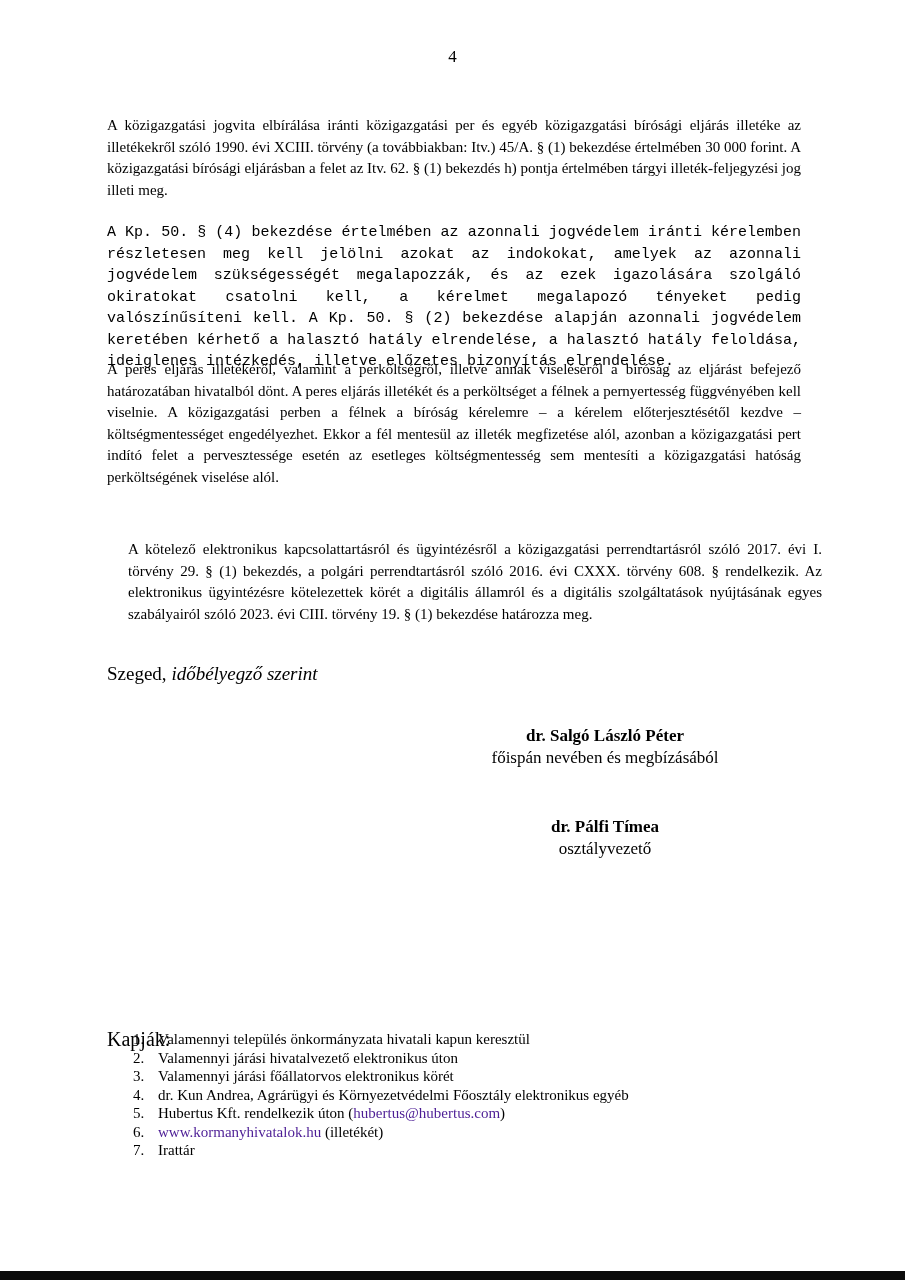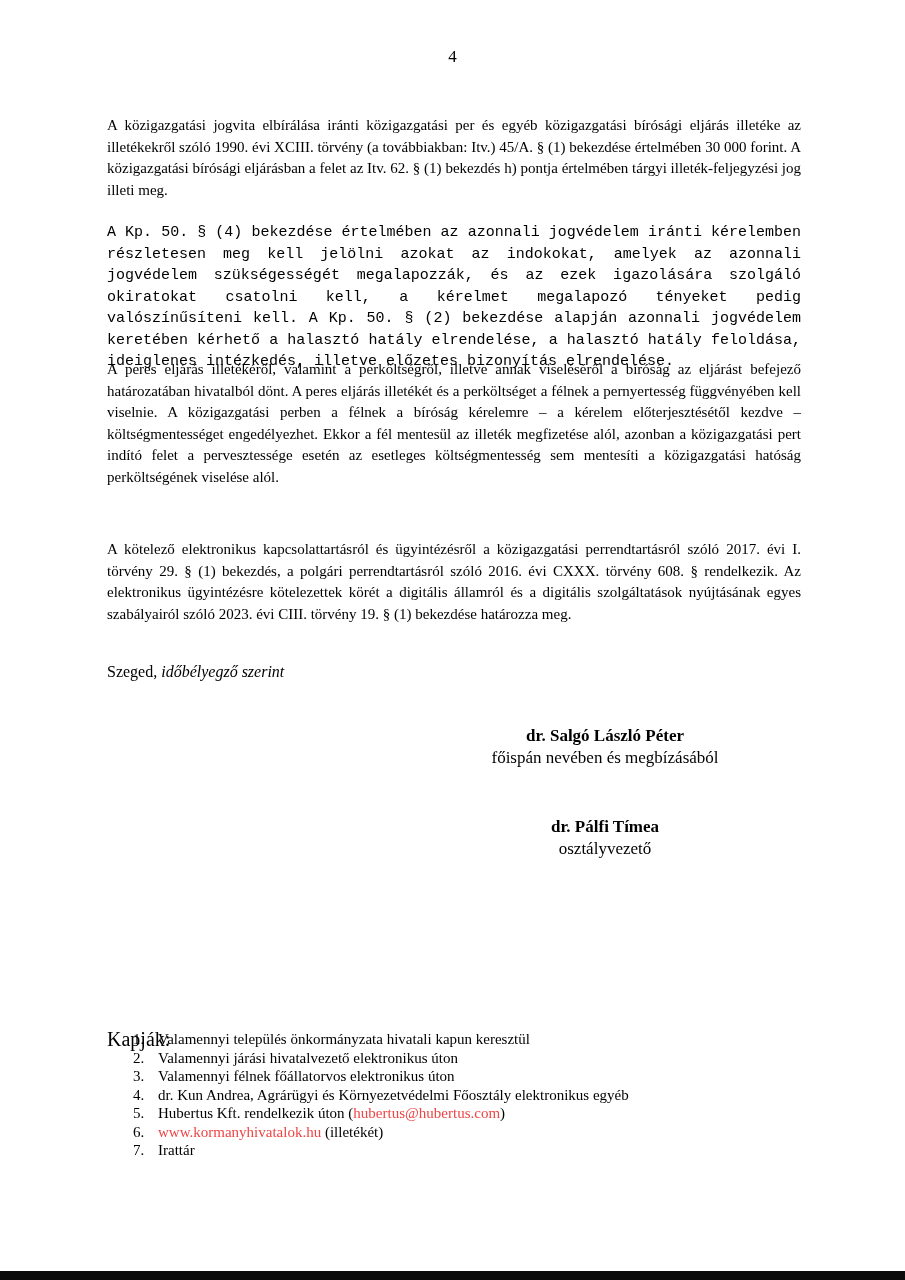--- a/index.html
+++ b/index.html
@@ -22,26 +22,26 @@
     position: absolute;
     left: 107px;
     width: 694px;
     font-size: 15px;
     line-height: 21.5px;
     text-align: justify;
   }
   .p1 { top: 100px; }
   .p2 { top: 207px; font-family: Liberation Mono, monospace; }
   .p3 { top: 344px; }
-  .p4 { top: 524px; }
+  .p4 { top: 524px; margin-left: 21px; }
   .dateline {
     position: absolute;
     left: 107px;
     top: 663px;
-    font-size: 16px;
+    font-size: 19px;
   }
   .dateline .italic { font-style: italic; }
   .sig-block {
     position: absolute;
     left: 430px;
     width: 350px;
     text-align: center;
     font-size: 17px;
     line-height: 21.5px;
   }
@@ -61,21 +61,21 @@
     width: 640px;
     font-size: 15px;
     line-height: 18.5px;
   }
   .dist-item { display: flex; }
   .dist-num {
     flex: 0 0 25px;
   }
   .dist-text { flex: 1; }
   .link {
-    color: #ef4444;
+    color: #4c1d95;
     text-decoration: none;
     cursor: pointer;
   }
   .bottom-bar {
     position: absolute;
     left: 0; right: 0; bottom: 0;
     height: 9px;
     background: #0b0b0b;
   }
 </style>
@@ -111,21 +111,21 @@
       <div class="dist-item">
         <span class="dist-num">1.</span>
         <span class="dist-text"><span>Valamennyi település önkormányzata hivatali kapun keresztül</span></span>
       </div>
       <div class="dist-item">
         <span class="dist-num">2.</span>
         <span class="dist-text"><span>Valamennyi járási hivatalvezető elektronikus úton</span></span>
       </div>
       <div class="dist-item">
         <span class="dist-num">3.</span>
-        <span class="dist-text"><span>Valamennyi félnek főállatorvos elektronikus úton</span></span>
+        <span class="dist-text"><span>Valamennyi járási főállatorvos elektronikus körét</span></span>
       </div>
       <div class="dist-item">
         <span class="dist-num">4.</span>
         <span class="dist-text"><span>dr. Kun Andrea, Agrárügyi és Környezetvédelmi Főosztály elektronikus egyéb</span></span>
       </div>
       <div class="dist-item">
         <span class="dist-num">5.</span>
         <span class="dist-text"><span>Hubertus Kft. rendelkezik úton (</span><a class="link">hubertus@hubertus.com</a><span>)</span></span>
       </div>
       <div class="dist-item">

